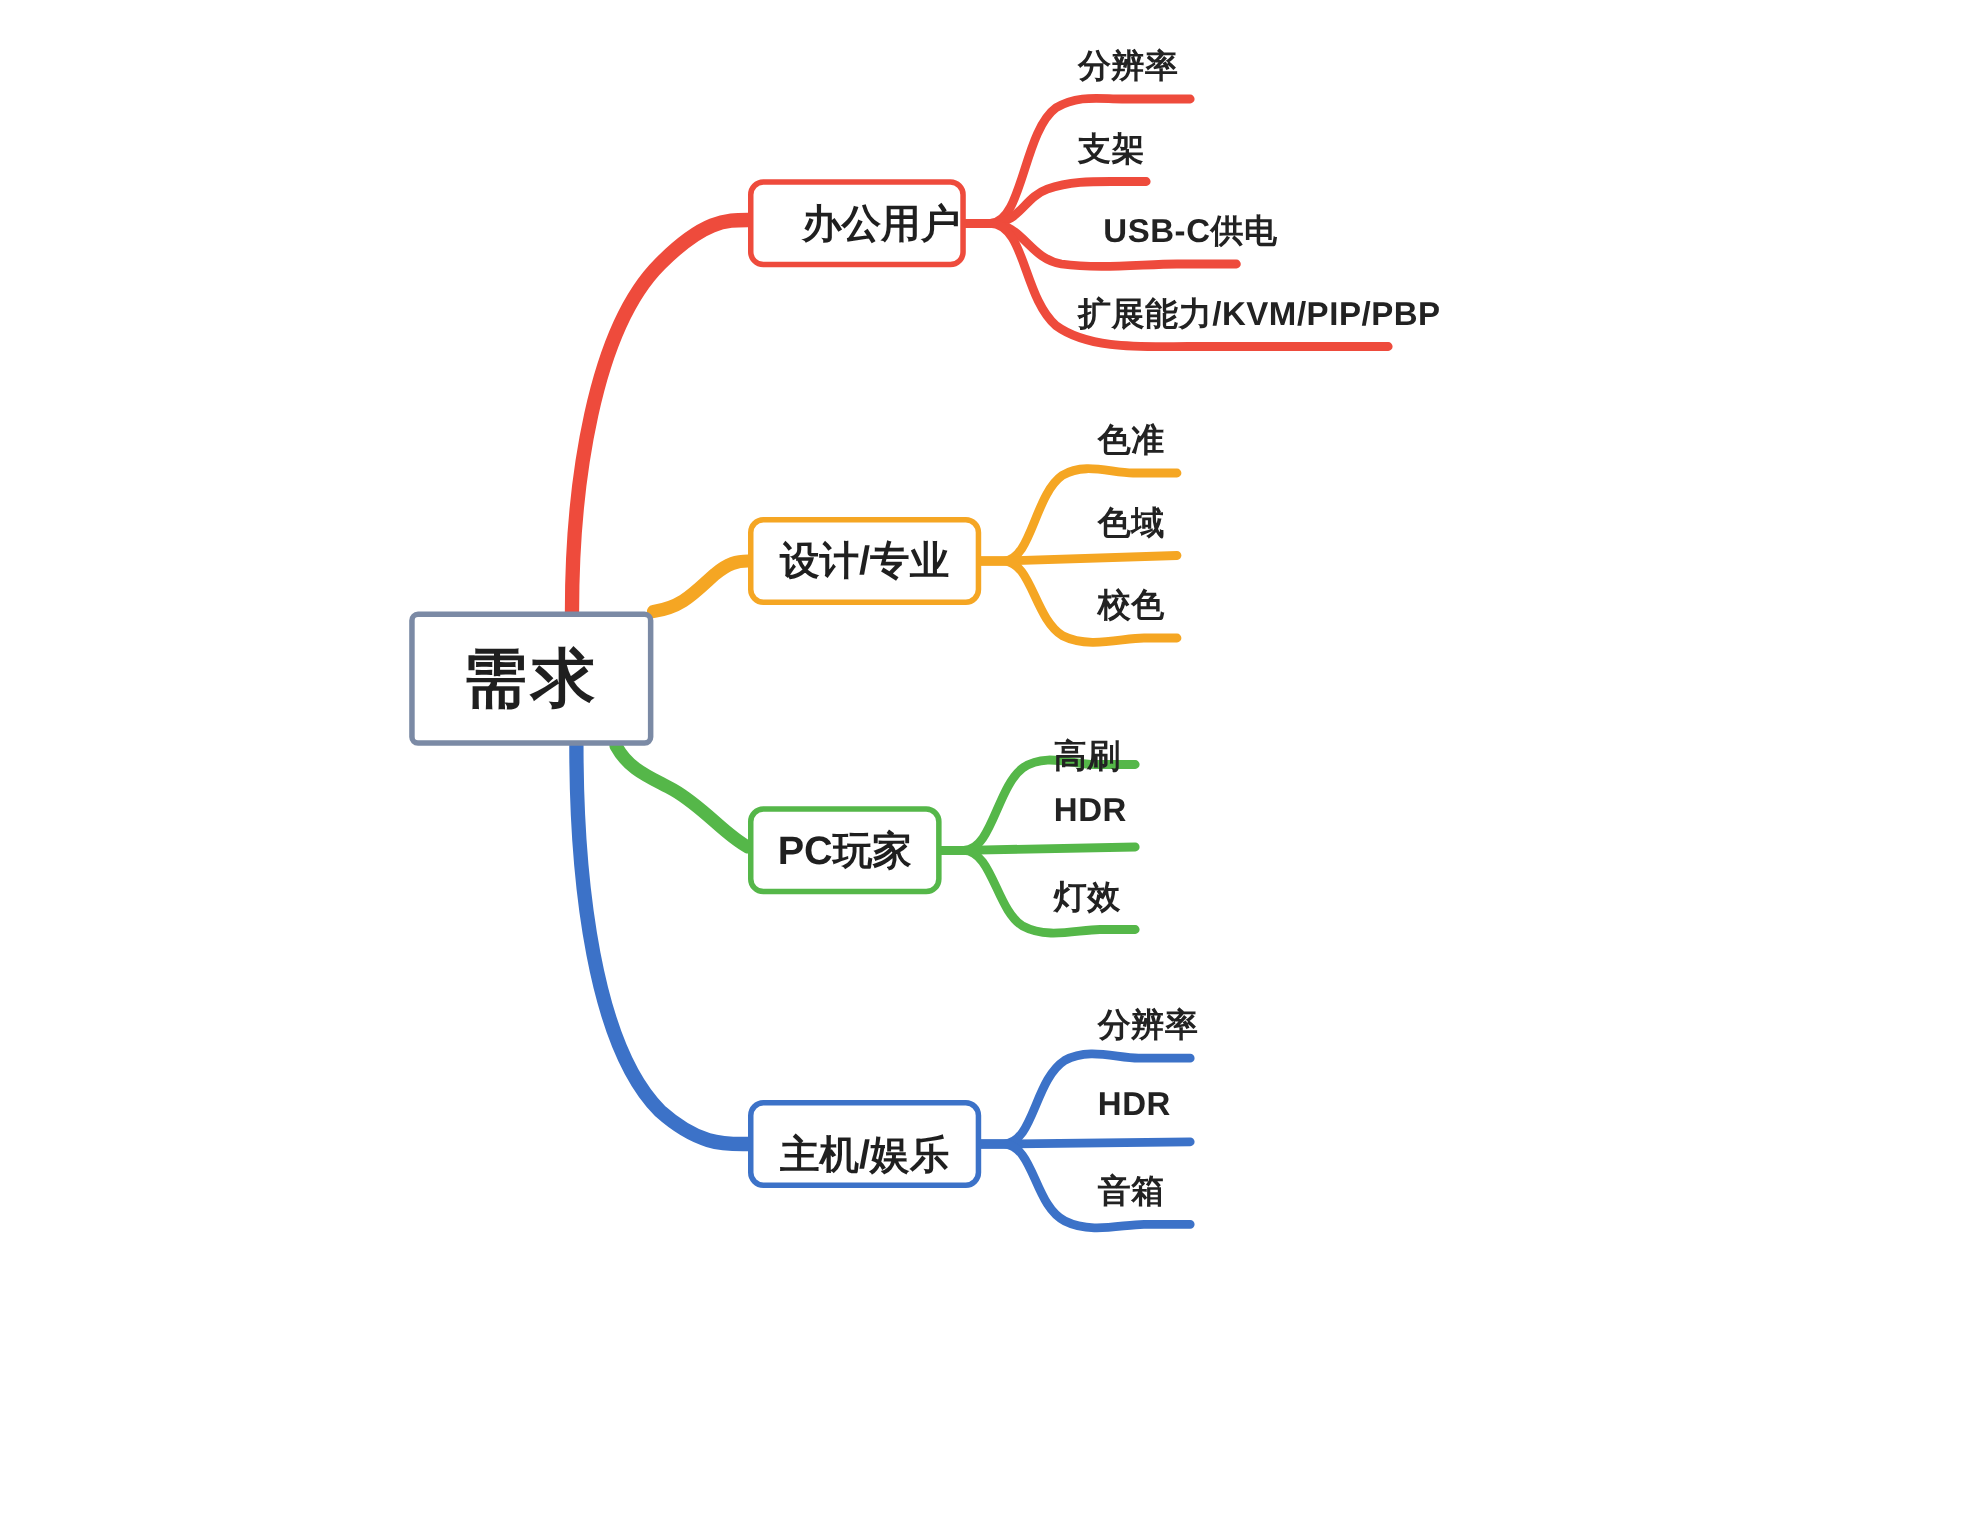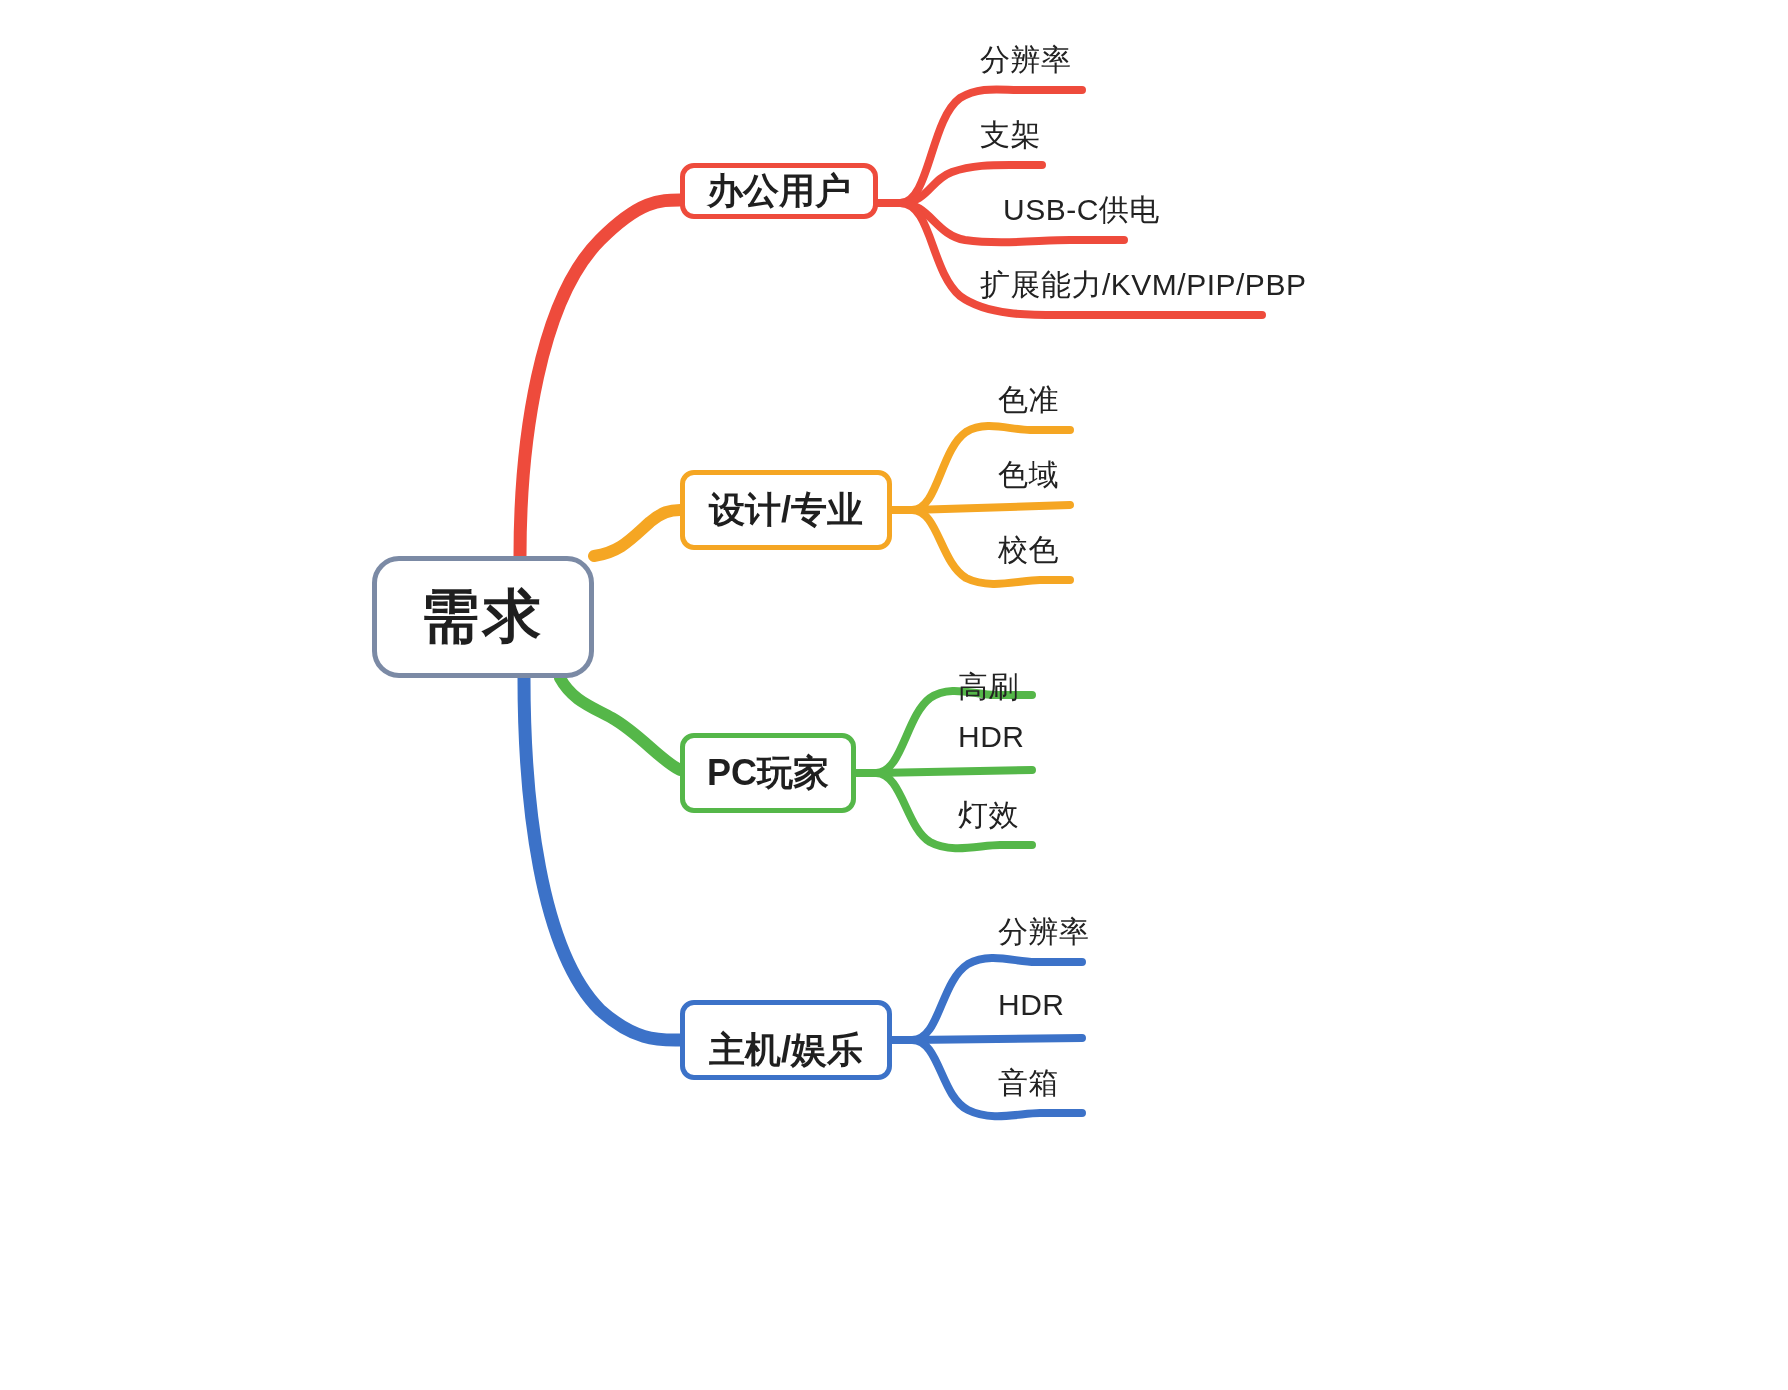--- a/index.html
+++ b/index.html
@@ -33,33 +33,33 @@
     background: #ffffff;
     border-radius: 14px;
     color: #1f1f1f;
     font-weight: bold;
     white-space: nowrap;
   }
   .node.root {
     border: 5px solid #7b8aa5;
     font-size: 58px;
     letter-spacing: 4px;
-    border-radius: 27px;
+    border-radius: 8px;
   }
   .node.branch {
     border-width: 5px;
     border-style: solid;
     font-size: 36px;
     border-radius: 14px;
   }
   .leaf {
     position: absolute;
     color: #222222;
     font-size: 30px;
-    font-weight: normal;
+    font-weight: bold;
     white-space: nowrap;
     letter-spacing: 0.5px;
   }
 </style>
 </head>
 <body>
 
 <div id="canvas">
 
   <svg id="edges" viewBox="0 0 1788 1390" preserveAspectRatio="none" xmlns="http://www.w3.org/2000/svg">
@@ -87,21 +87,21 @@
 
     <path d="M 892 1040 L 912 1040 C 940 1040 940 982 968 964 C 990 952 1015 962 1035 962 L 1082 962" fill="none" stroke="#3c72c8" stroke-width="8" stroke-linecap="round"></path>
     <path d="M 892 1040 L 912 1040 L 1082 1038" fill="none" stroke="#3c72c8" stroke-width="8" stroke-linecap="round"></path>
     <path d="M 892 1040 L 912 1040 C 940 1040 940 1096 968 1110 C 992 1122 1020 1113 1040 1113 L 1082 1113" fill="none" stroke="#3c72c8" stroke-width="8" stroke-linecap="round"></path>
   </svg>
 
   <div class="node root" style="left:372px; top:556px; width:222px; height:122px;">
     <span>需求</span>
   </div>
 
-  <div class="node branch" style="left:680px; top:163px; width:198px; height:56px; border-color:#ee4b3c;">
+  <div class="node branch" style="left:680px; top:163px; width:198px; height:80px; border-color:#ee4b3c;justify-content:flex-end;">
     <span>办公用户</span>
   </div>
   <div class="leaf" style="left:980px; top:40px;">
     <span>分辨率</span>
   </div>
   <div class="leaf" style="left:980px; top:115px;">
     <span>支架</span>
   </div>
   <div class="leaf" style="left:980px; top:190px;margin-left:23px;">
     <span>USB-C供电</span>

